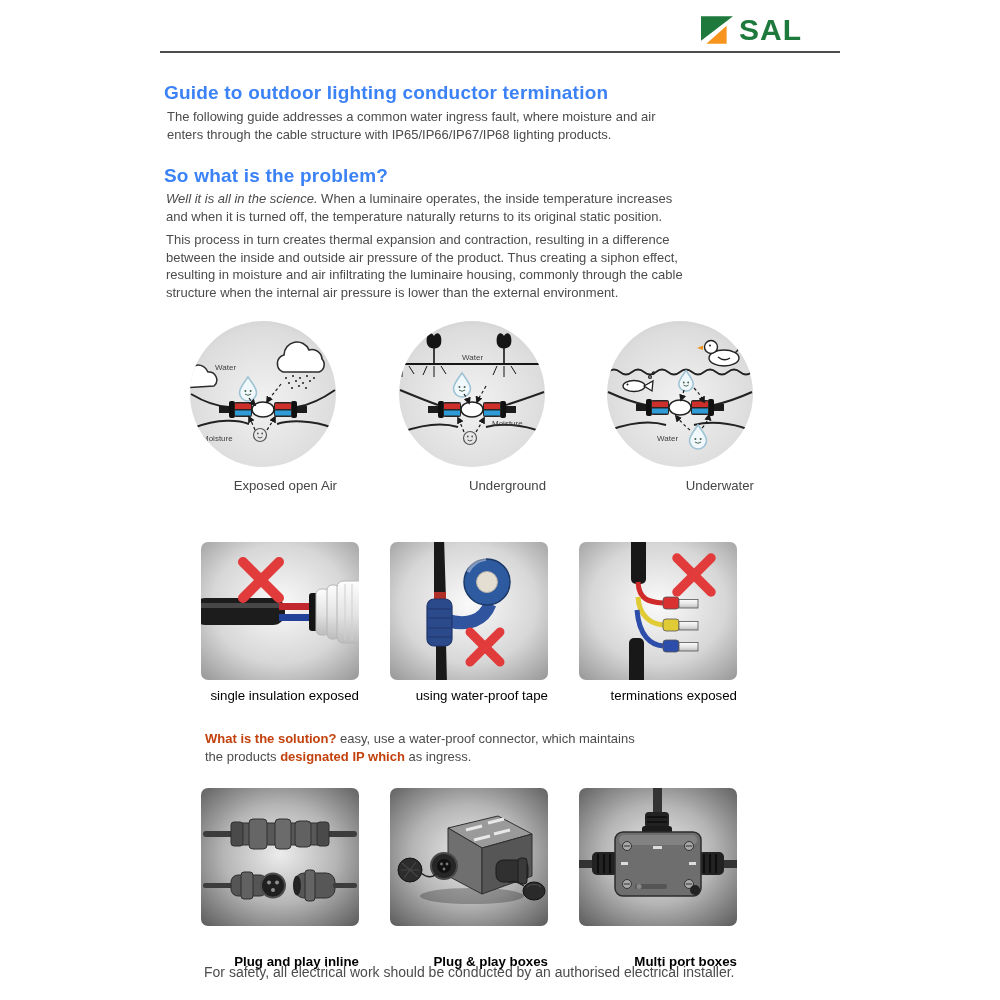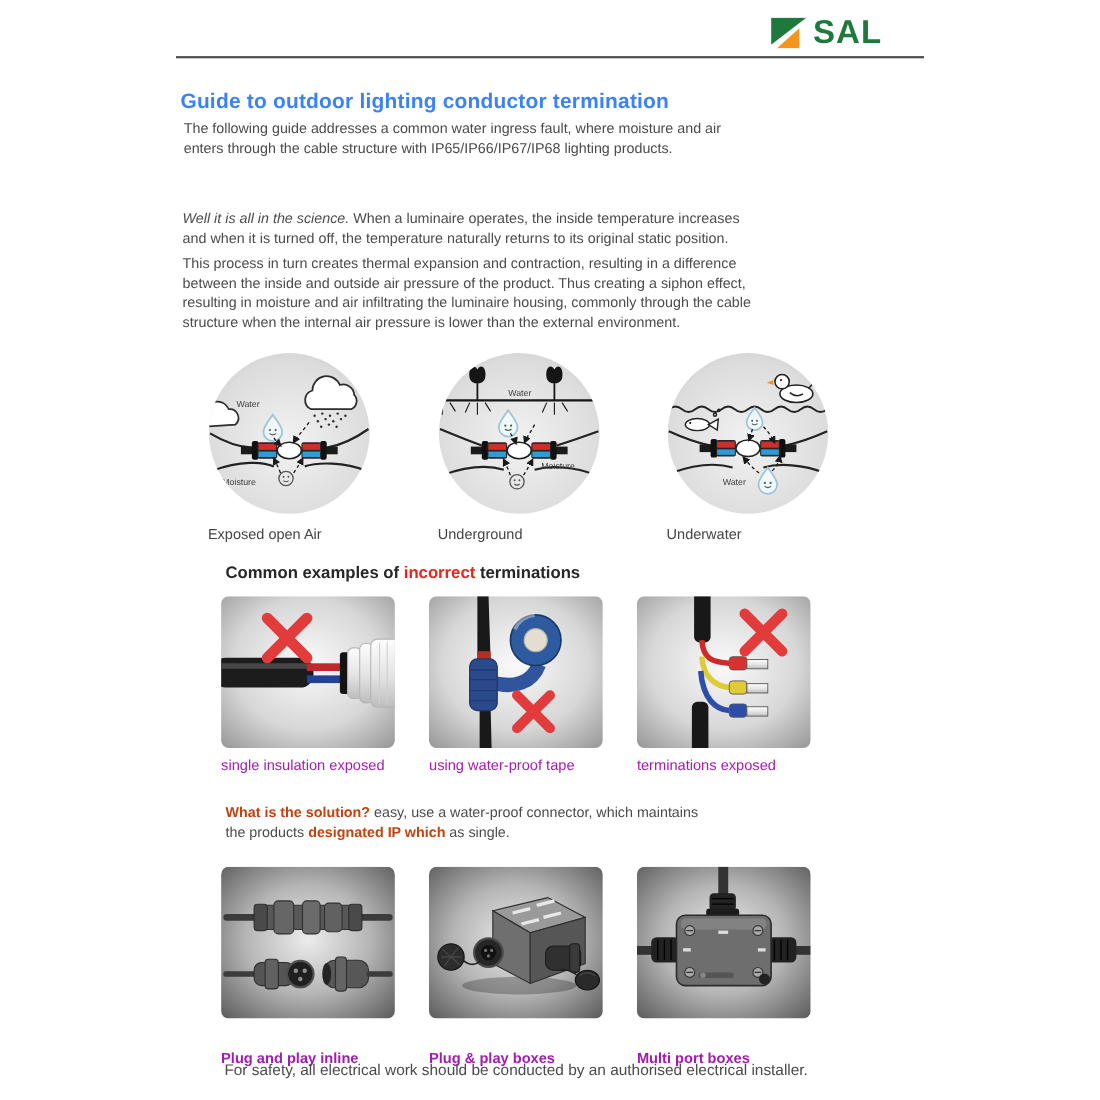--- a/index.html
+++ b/index.html
@@ -15,28 +15,28 @@
   .title1{left:164px;top:82px;}
   .title2{left:164px;top:165px;}
   .para{font-size:13px;line-height:17.6px;color:#4b4b4b;white-space:pre-line;width:700px;}
   .p1{left:167px;top:108px;}
   .p2{left:166px;top:190px;}
   .p3{left:166px;top:231px;}
   .italic{font-style:italic;}
   
   .circle{width:148px;height:148px;top:320px;}
   .c1{left:189px;} .c2{left:398px;} .c3{left:606px;}
-  .circle-label{top:478px;width:148px;text-align:left;font-size:13.2px;color:#454545;}
+  .circle-label{top:478px;width:148px;text-align:right;font-size:13.2px;color:#454545;}
   
   .inc-head{left:205px;top:512px;font-size:15.2px;font-weight:bold;color:#262626;}
   .inc-red{color:#E8251F;}
   .panel{width:158px;height:138px;}
   .row1{top:542px;} .row2{top:788px;}
   .px1{left:201px;} .px2{left:390px;} .px3{left:579px;}
-  .caption{width:158px;text-align:left;font-size:13.3px;color:#a21caf;white-space:nowrap;}
+  .caption{width:158px;text-align:right;font-size:13.3px;color:#000000;white-space:nowrap;}
   .cap1{top:688px;} .cap2{top:954px;font-weight:bold;}
   
   .sol{left:205px;top:730px;}
   .b{font-weight:bold;color:#c2410c;}
   
   .footer{left:204px;top:964px;font-size:14px;color:#4b4b4b;}
   svg text{font-family:"Liberation Sans","DejaVu Sans",sans-serif;}
 </style>
 </head>
 <body>
@@ -77,20 +77,21 @@
       <polygon points="5,26 24,26 24,9" fill="#F7941D"></polygon>
     </svg>
     <span class="logo-text">SAL</span>
   </div>
   <div class="abs rule"></div>
 
   <div class="abs h-green title1">Guide to outdoor lighting conductor termination</div>
   <div class="abs para p1">The following guide addresses a common water ingress fault, where moisture and air
 enters through the cable structure with IP65/IP66/IP67/IP68 lighting products.</div>
 
+  <div class="abs h-green title2">So what is the problem?</div>
   <div class="abs para p3">This process in turn creates thermal expansion and contraction, resulting in a difference
 between the inside and outside air pressure of the product. Thus creating a siphon effect,
 resulting in moisture and air infiltrating the luminaire housing, commonly through the cable
 structure when the internal air pressure is lower than the external environment.</div>
   <div class="abs para p2"><span class="italic">Well it is all in the science.</span><span> When a luminaire operates, the inside temperature increases
 and when it is turned off, the temperature naturally returns to its original static position.</span></div>
 
   <svg class="abs circle c1" viewBox="0 0 148 148">
     <defs>
         <clipPath id="cl1">
@@ -289,21 +290,20 @@
           <circle cx="2.6" cy="3" r="1" fill="#47624e"></circle>
         <path d="M-3,6 Q0,8.6 3,6" stroke="#47624e" stroke-width="1" fill="none"></path>
       </g>
     </g>
   </svg>
 
   <div class="abs circle-label c1">Exposed open Air</div>
   <div class="abs circle-label c2">Underground</div>
   <div class="abs circle-label c3">Underwater</div>
 
-  <div class="abs inc-head"><span>Common examples of </span><span class="inc-red">incorrect</span><span> terminations</span></div>
 
   <svg class="abs panel row1 px1" viewBox="0 0 158 138">
     <defs>
         <clipPath id="pc1">
           <rect width="158" height="138" rx="7"></rect>
         </clipPath>
       </defs>
     <rect width="158" height="138" rx="7" fill="url(#gPanelL)"></rect>
     <g clip-path="url(#pc1)">
       <rect x="-8" y="56" width="92" height="27" rx="12" fill="#1c1c1c"></rect>
@@ -378,21 +378,21 @@
           <path d="M34,0 L0,34"></path>
       </g>
     </g>
   </svg>
 
   <div class="abs caption cap1 px1">single insulation exposed</div>
   <div class="abs caption cap1 px2">using water-proof tape</div>
   <div class="abs caption cap1 px3">terminations exposed</div>
 
   <div class="abs para sol"><span class="b">What is the solution?</span><span> easy, use a water-proof connector, which maintains
-the products </span><span class="b">designated IP which</span><span> as single.</span></div>
+the products </span><span class="b">designated IP which</span><span> as ingress.</span></div>
 
   <svg class="abs panel row2 px1" viewBox="0 0 158 138">
     <defs>
         <clipPath id="pd1">
           <rect width="158" height="138" rx="7"></rect>
         </clipPath>
       </defs>
     <rect width="158" height="138" rx="7" fill="url(#gPanelD)"></rect>
     <g clip-path="url(#pd1)">
       <g>

